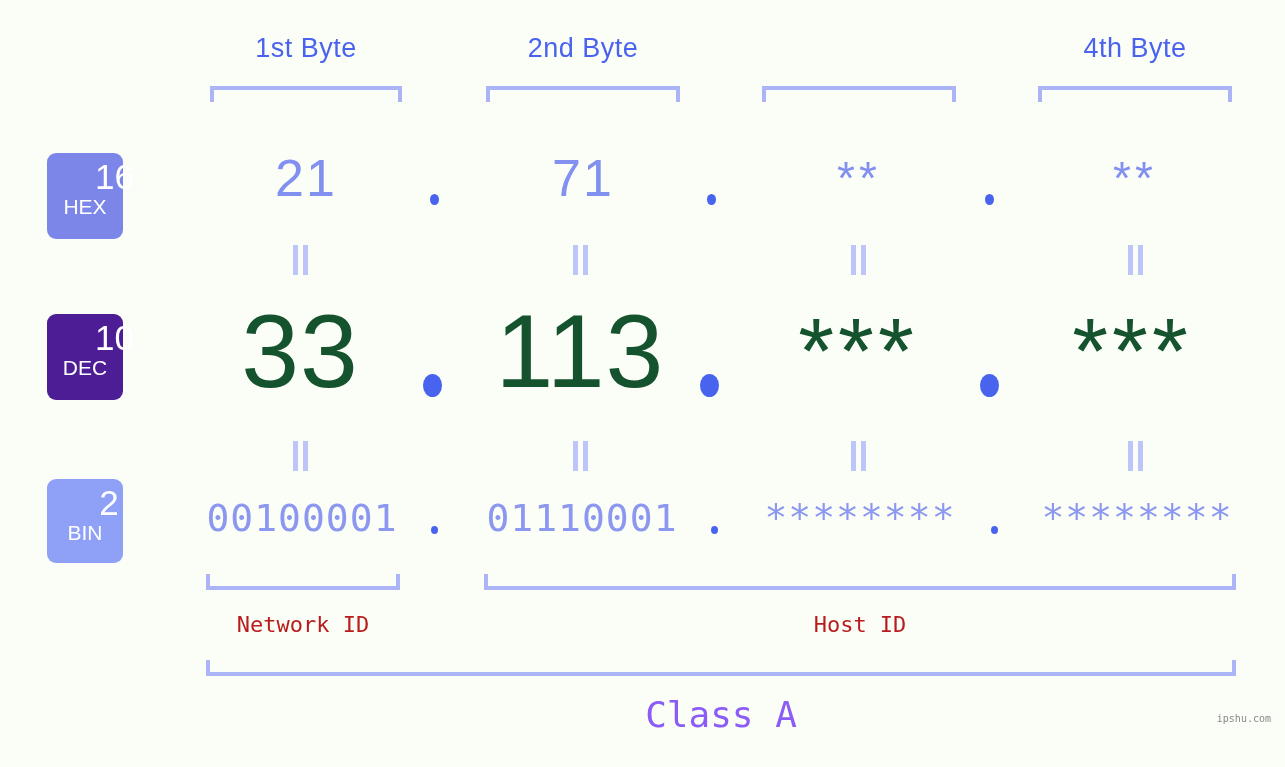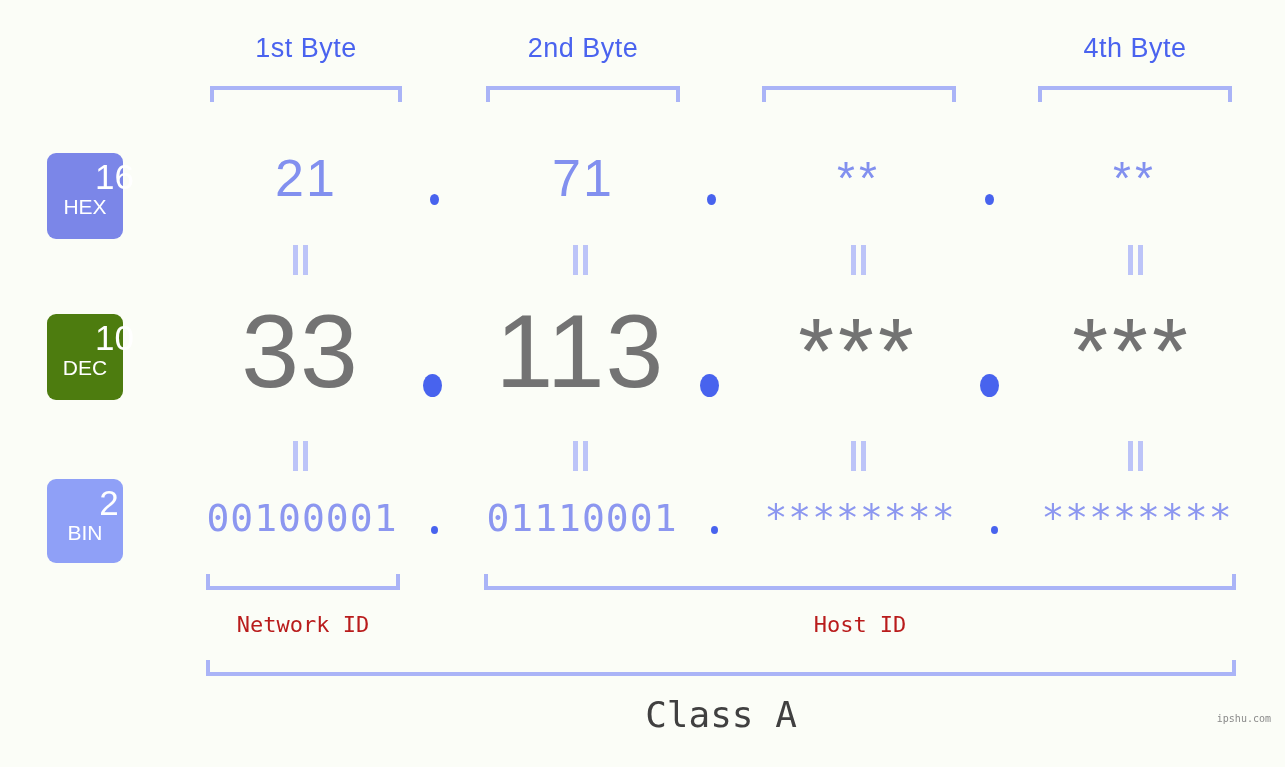--- a/index.html
+++ b/index.html
@@ -72,21 +72,21 @@
     font-weight: 400;
     margin-left: 48px;
   }
   .badge .nm {
     display: block;
     font-size: 21px;
     line-height: 22px;
     font-weight: 400;
   }
   #badge-hex { top: 153px; height: 86px; background: #7b86e8; }
-  #badge-dec { top: 314px; height: 86px; background: #4d7c0f; }
+  #badge-dec { top: 314px; height: 86px; background: #4c1d95; }
   #badge-bin { top: 479px; height: 84px; background: #8fa0f7; }
 
   
   .cell {
     position: absolute;
     text-align: center;
     white-space: nowrap;
   }
 
   .hex-row .cell {
@@ -99,21 +99,21 @@
   }
   .hex-row .cell.stars {
     font-size: 46px;
     letter-spacing: 4px;
   }
 
   .dec-row .cell {
     top: 294px;
     font-size: 104px;
     line-height: 115px;
-    color: #737373;
+    color: #14532d;
     font-family: "Liberation Sans", sans-serif;
     letter-spacing: 1px;
   }
   .dec-row .cell.stars {
     font-size: 92px;
     letter-spacing: 4px;
   }
 
   .bin-row .cell {
     top: 495px;
@@ -160,21 +160,21 @@
     font-size: 22px;
     color: #b91c1c;
     font-family: "DejaVu Sans Mono", monospace;
     white-space: nowrap;
   }
 
   .class-label {
     position: absolute;
     text-align: center;
     font-size: 36px;
-    color: #404040;
+    color: #8b5cf6;
     font-family: "DejaVu Sans Mono", monospace;
     white-space: nowrap;
   }
 
   .watermark {
     position: absolute;
     right: 14px;
     top: 713px;
     font-size: 10px;
     color: #8a8a8a;

